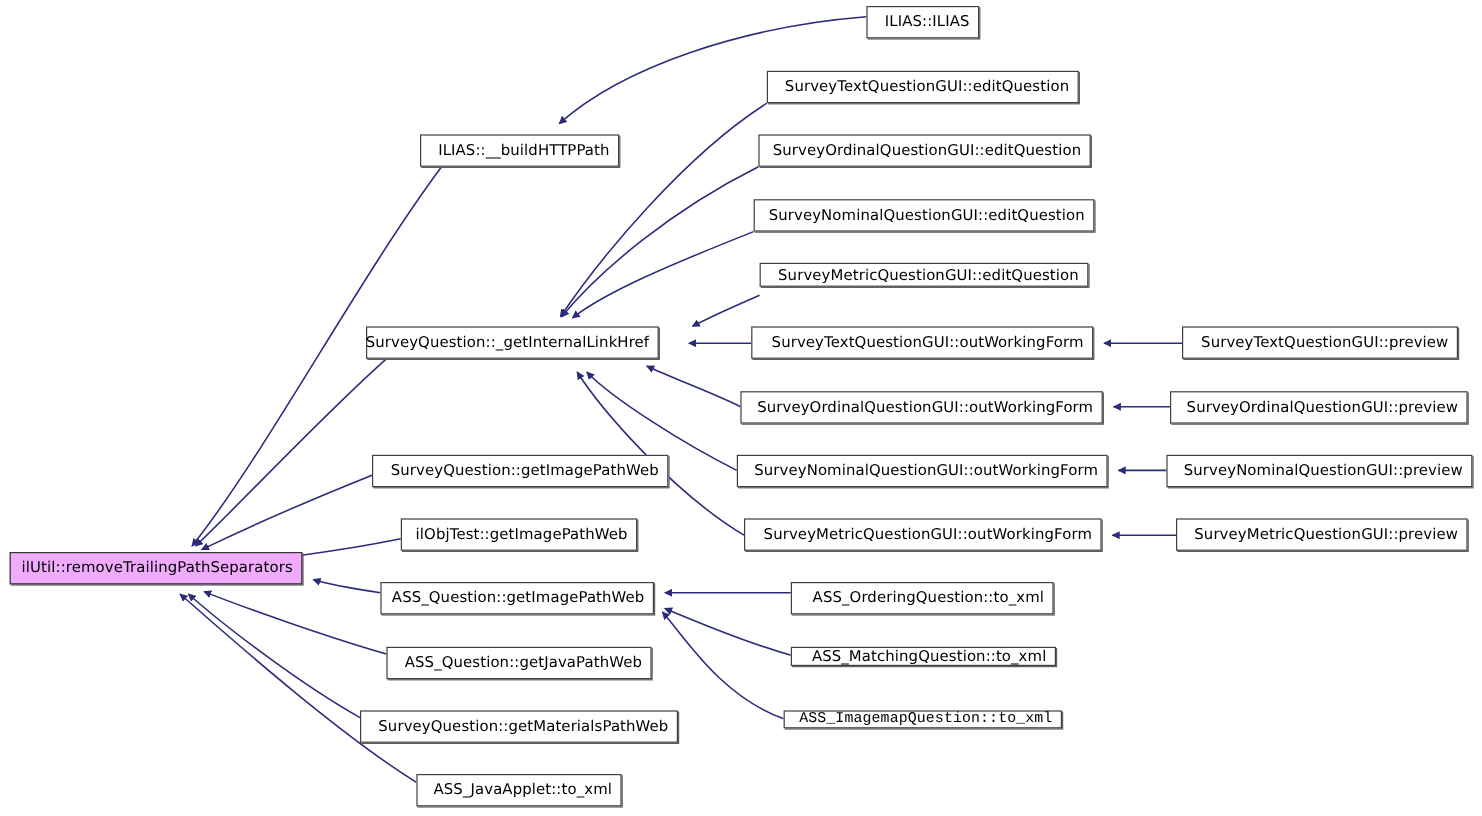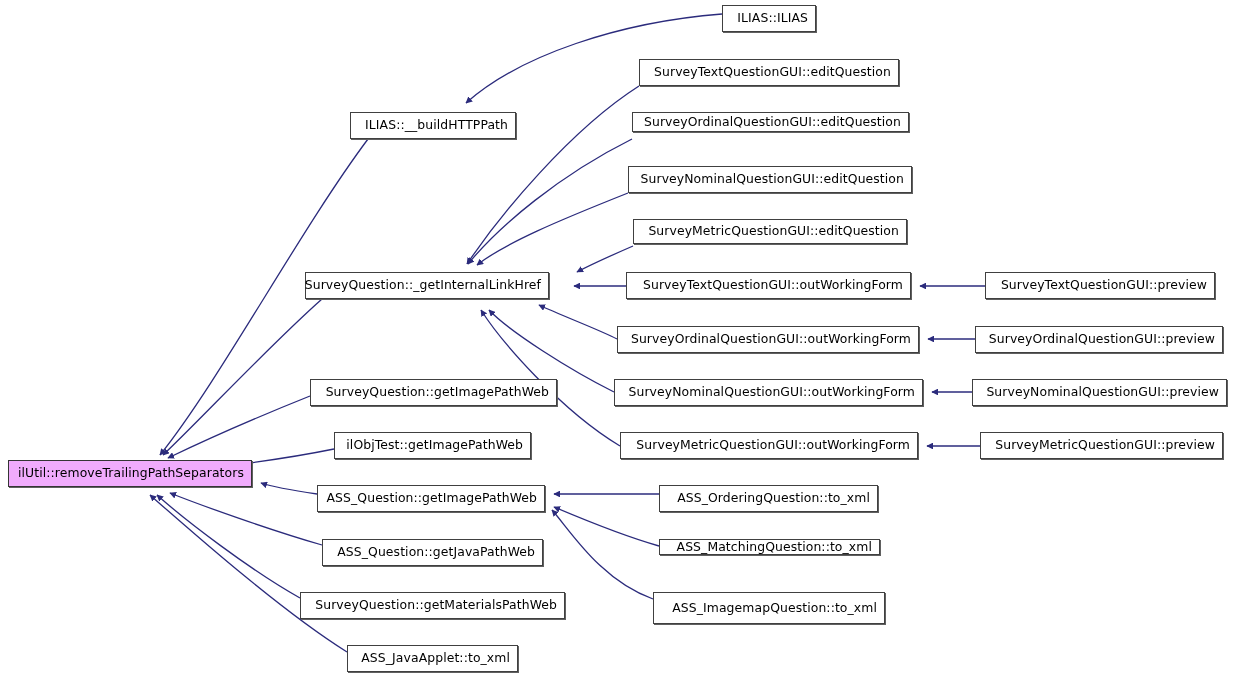--- a/index.html
+++ b/index.html
@@ -97,27 +97,27 @@
       </div>
       <div class="graph-node" style="left: 722px; top: 5px; width: 94px; height: 27px;">
         <span class="node-label">ILIAS::ILIAS</span>
       </div>
       <div class="graph-node" style="left: 305px; top: 272px; width: 244px; height: 27px;">
         <span class="node-label">SurveyQuestion::_getInternalLinkHref</span>
       </div>
       <div class="graph-node" style="left: 639px; top: 59px; width: 260px; height: 27px;">
         <span class="node-label">SurveyTextQuestionGUI::editQuestion</span>
       </div>
-      <div class="graph-node" style="left: 632px; top: 112px; width: 277px; height: 20px;">
+      <div class="graph-node" style="left: 632px; top: 112px; width: 277px; height: 27px;">
         <span class="node-label">SurveyOrdinalQuestionGUI::editQuestion</span>
       </div>
       <div class="graph-node" style="left: 628px; top: 166px; width: 284px; height: 27px;">
         <span class="node-label">SurveyNominalQuestionGUI::editQuestion</span>
       </div>
-      <div class="graph-node" style="left: 633px; top: 219px; width: 274px; height: 25px;">
+      <div class="graph-node" style="left: 633px; top: 219px; width: 274px; height: 20px;">
         <span class="node-label">SurveyMetricQuestionGUI::editQuestion</span>
       </div>
       <div class="graph-node" style="left: 626px; top: 272px; width: 285px; height: 27px;">
         <span class="node-label">SurveyTextQuestionGUI::outWorkingForm</span>
       </div>
       <div class="graph-node" style="left: 617px; top: 326px; width: 302px; height: 27px; padding-left: 40px;">
         <span class="node-label">SurveyOrdinalQuestionGUI::outWorkingForm</span>
       </div>
       <div class="graph-node" style="left: 614px; top: 379px; width: 309px; height: 27px;">
         <span class="node-label">SurveyNominalQuestionGUI::outWorkingForm</span>
@@ -154,18 +154,18 @@
       </div>
       <div class="graph-node" style="left: 347px; top: 645px; width: 171px; height: 27px;">
         <span class="node-label">ASS_JavaApplet::to_xml</span>
       </div>
       <div class="graph-node" style="left: 659px; top: 485px; width: 219px; height: 27px;">
         <span class="node-label">ASS_OrderingQuestion::to_xml</span>
       </div>
       <div class="graph-node" style="left: 659px; top: 539px; width: 221px; height: 16px;">
         <span class="node-label">ASS_MatchingQuestion::to_xml</span>
       </div>
-      <div class="graph-node" style="left: 653px; top: 592px; width: 232px; height: 32px;">
+      <div class="graph-node" style="left: 653px; top: 592px; width: 232px; height: 15px; font-family: Liberation Mono, monospace;">
         <span class="node-label">ASS_ImagemapQuestion::to_xml</span>
       </div>
     </div>
 
 </div>
 
 </body></html>

